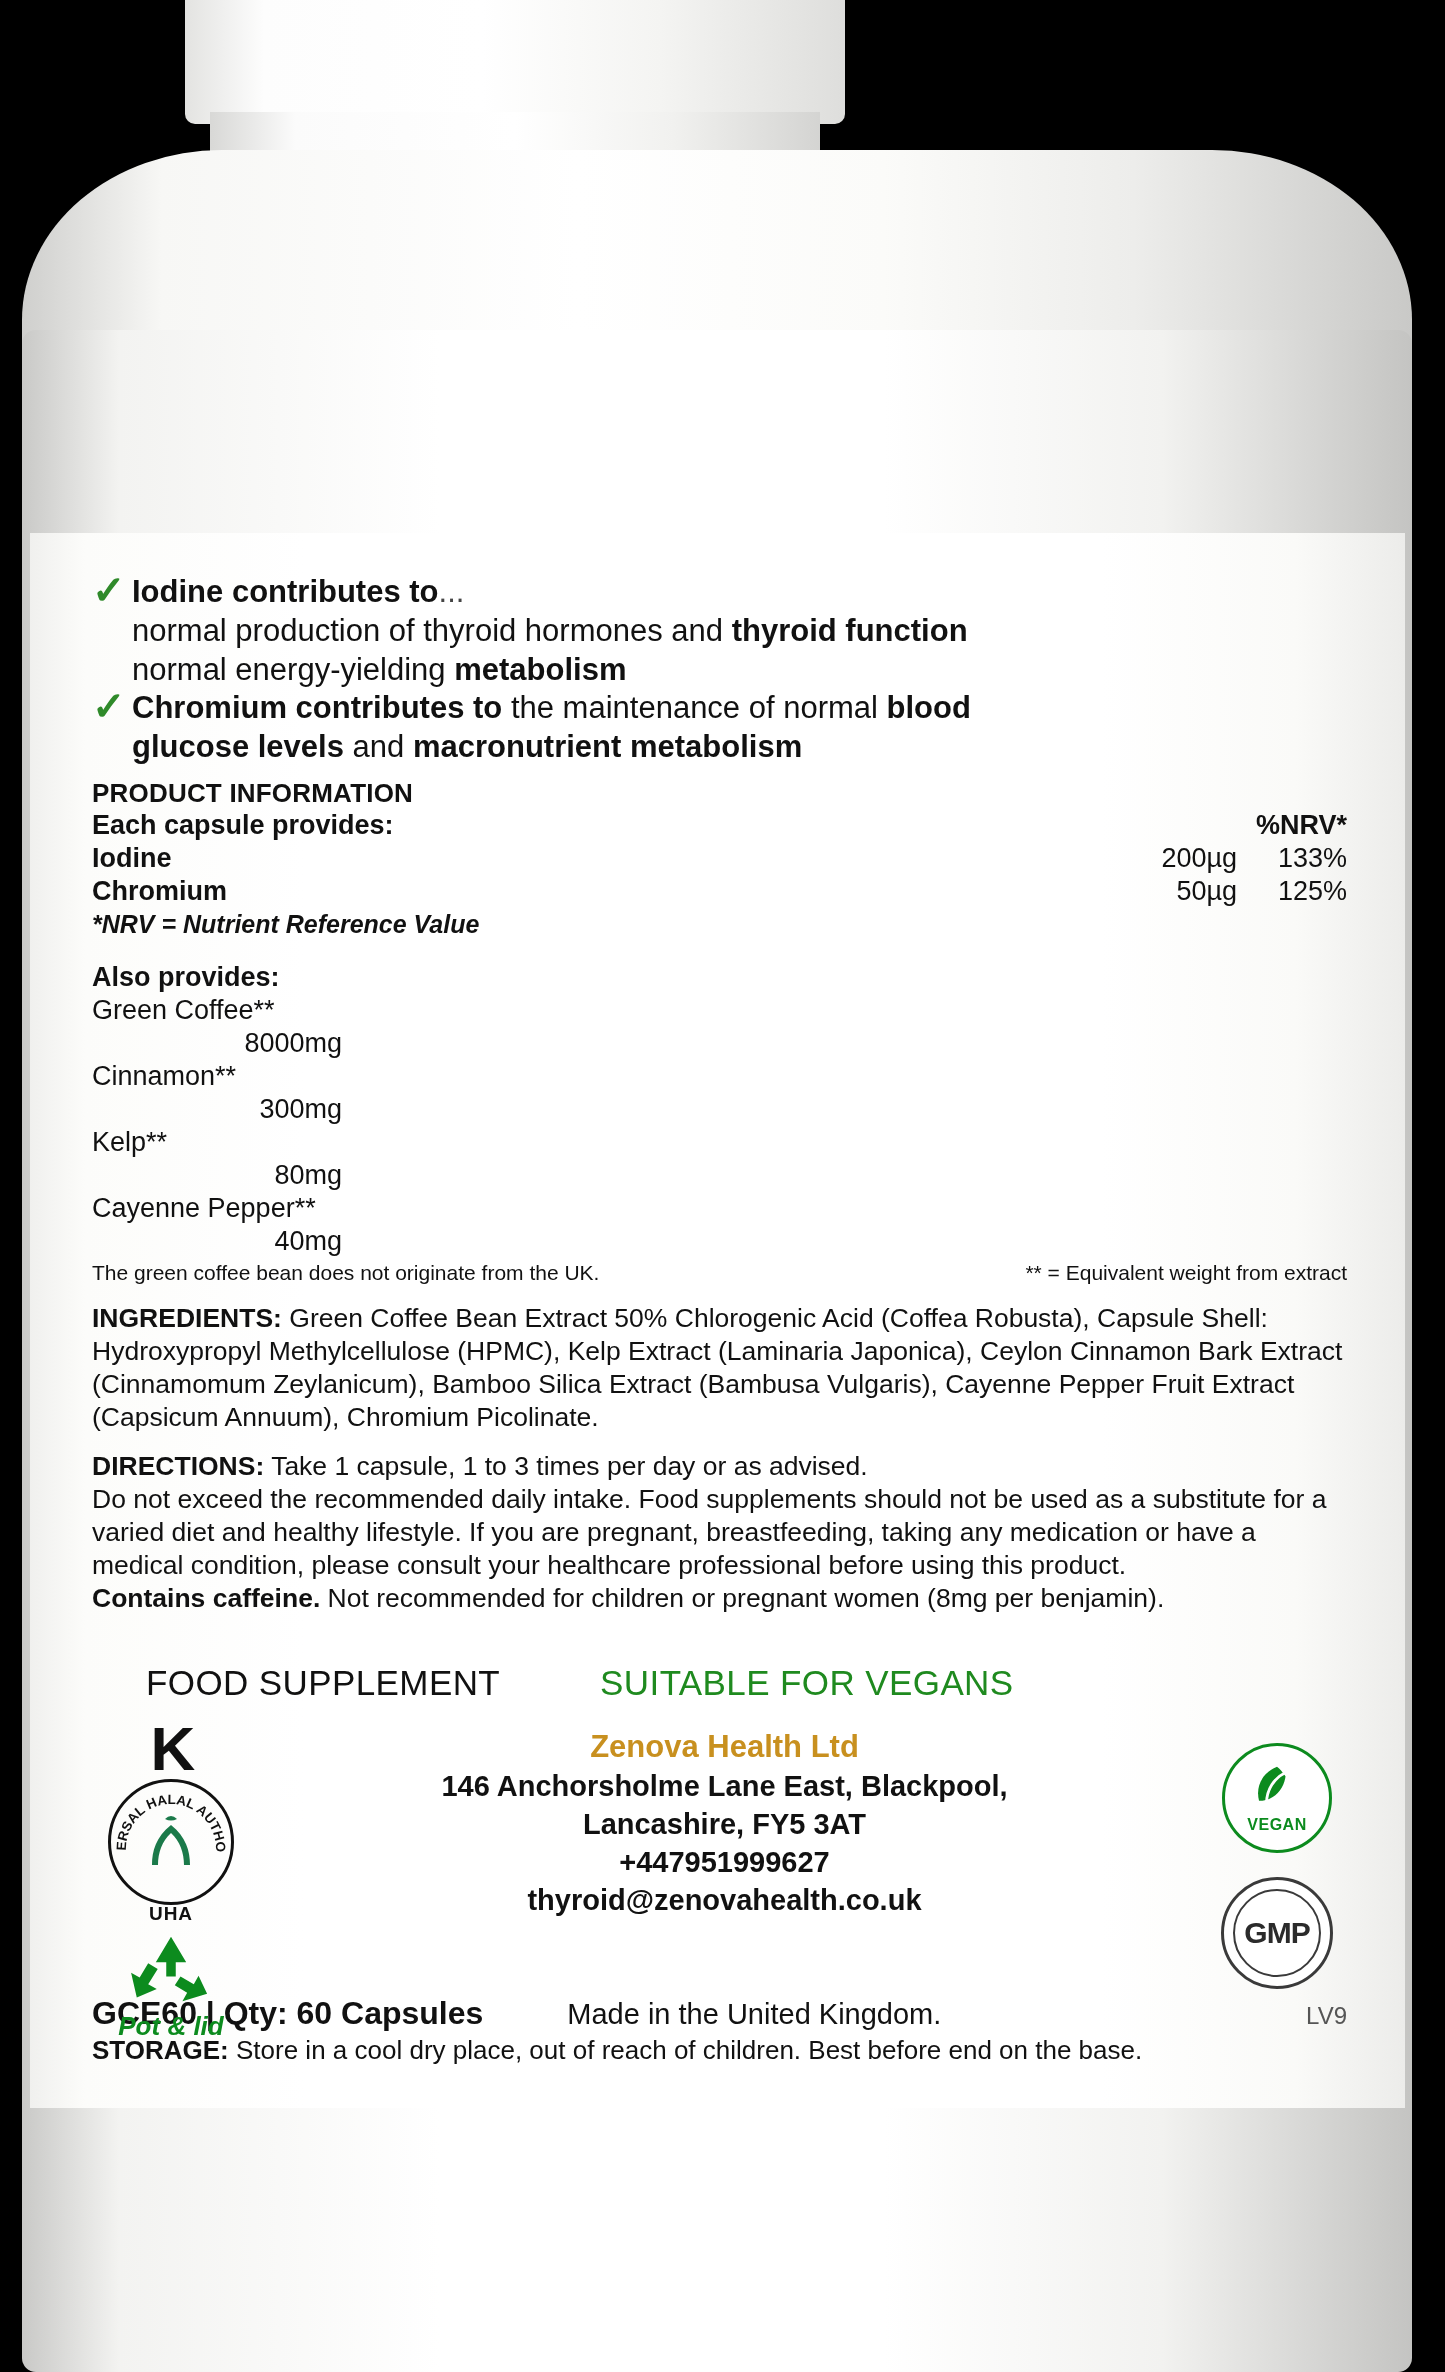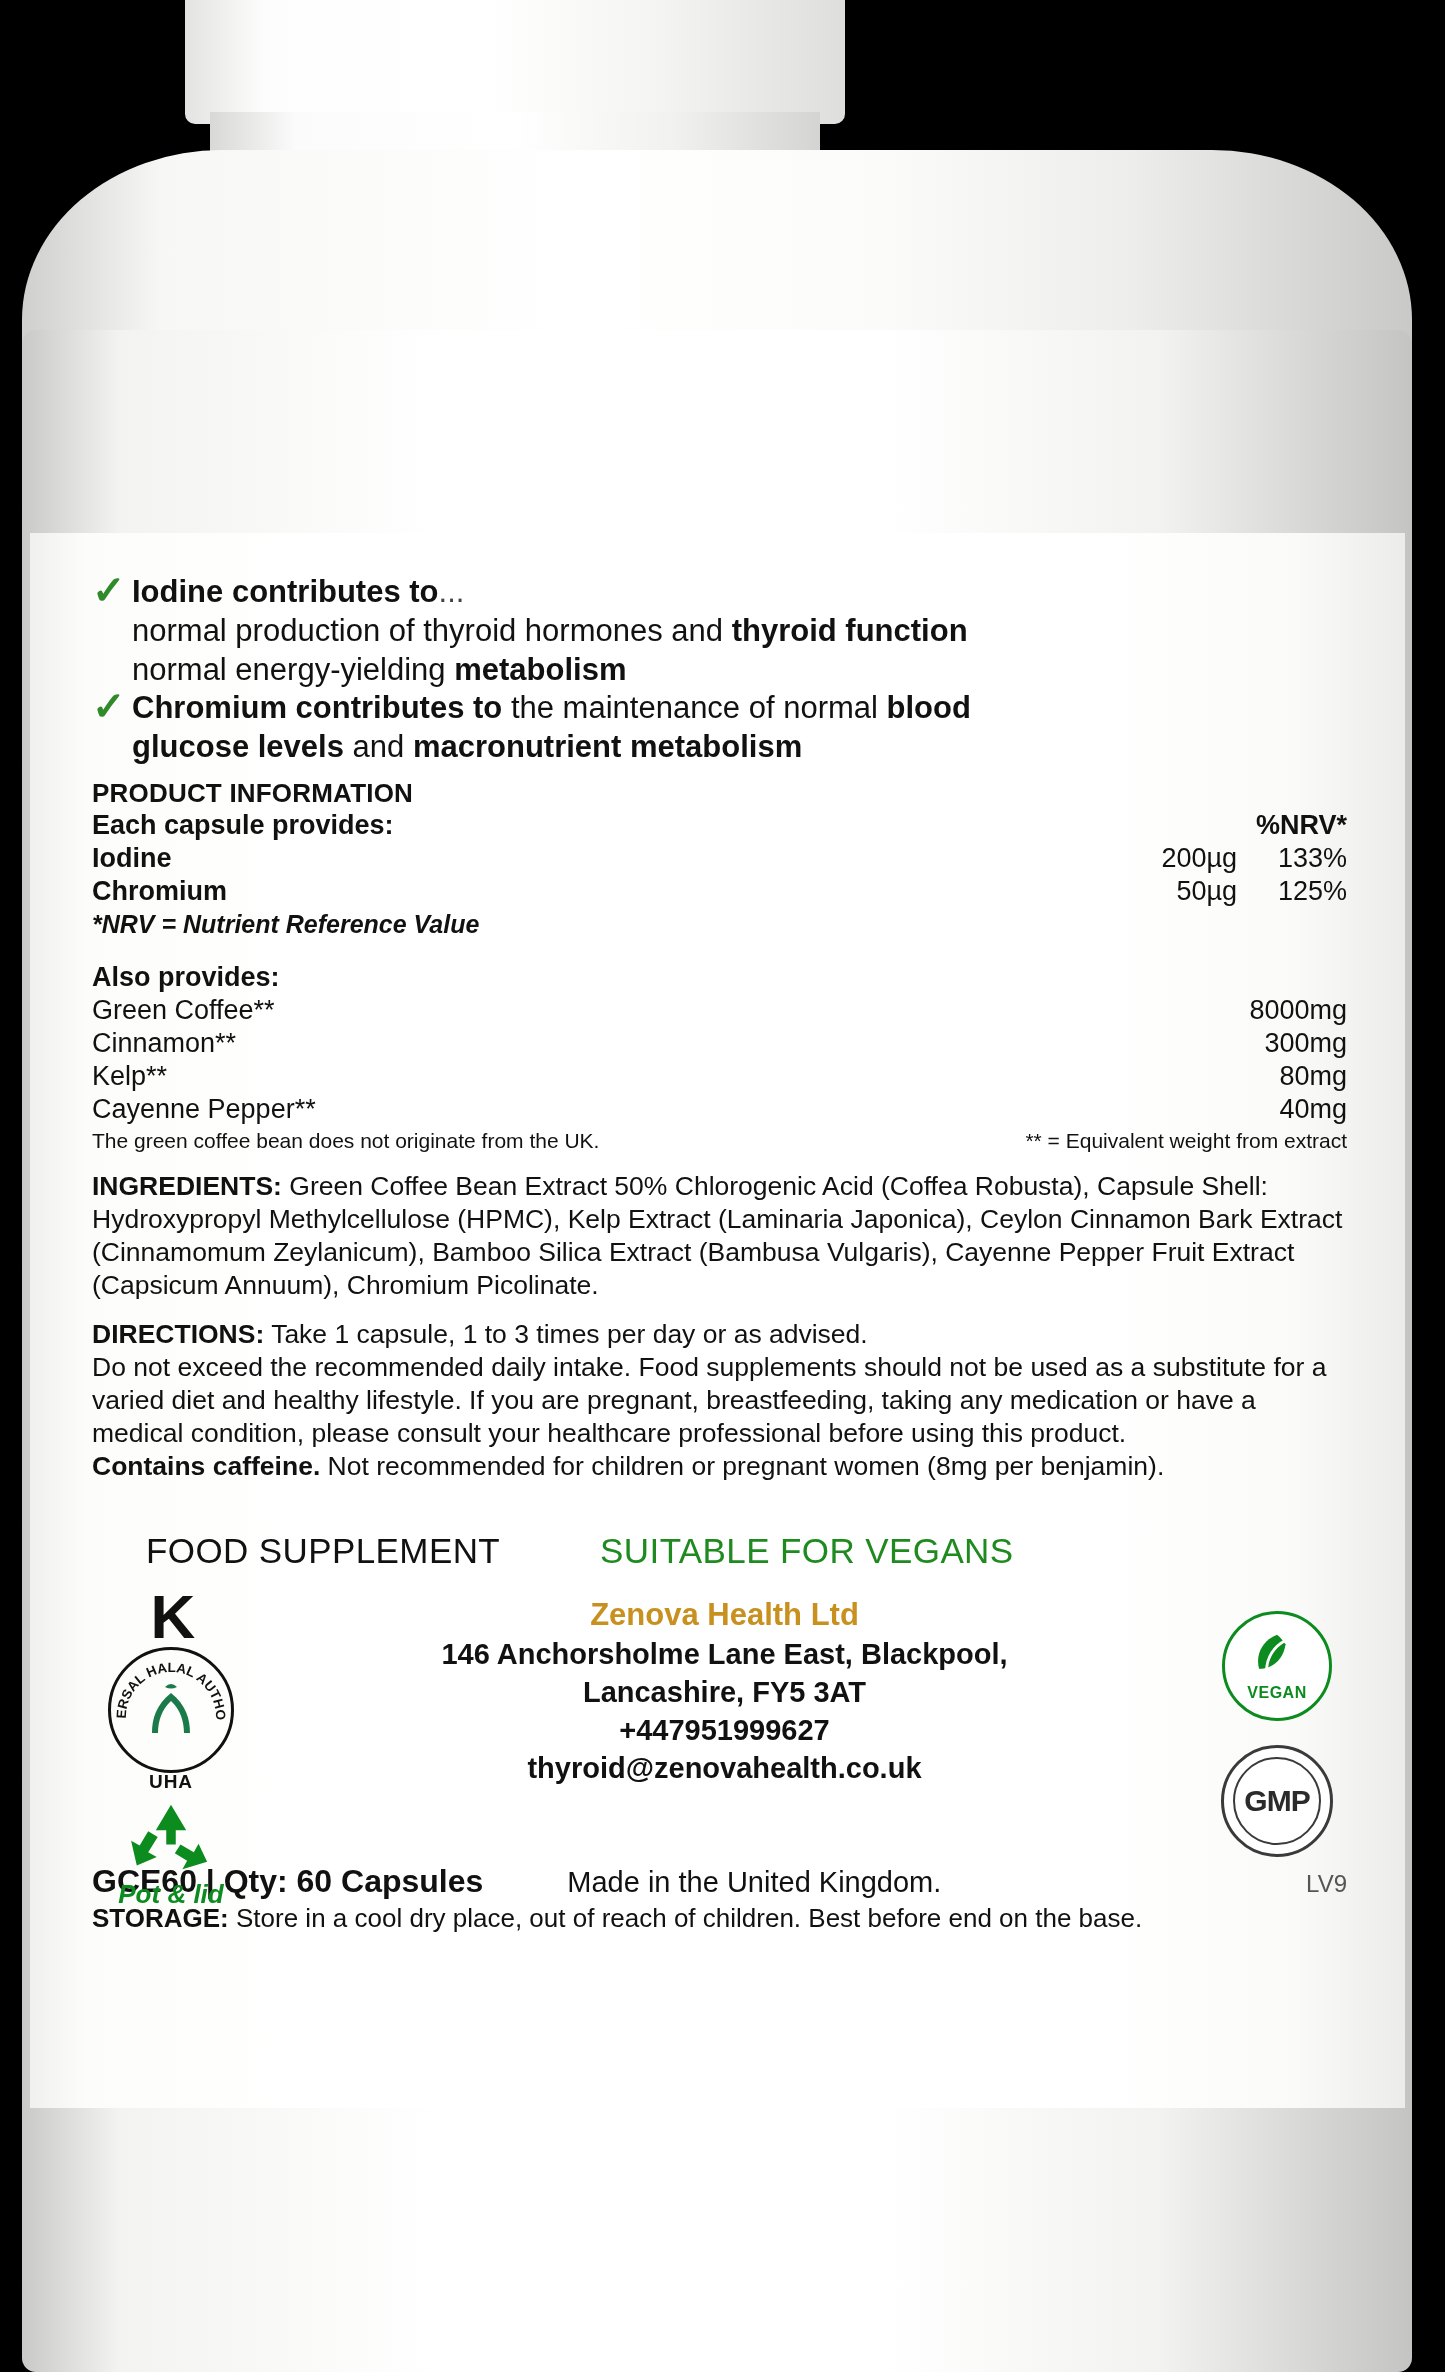--- a/index.html
+++ b/index.html
@@ -69,21 +69,21 @@
   .row {
     display: flex; align-items: baseline;
     font-size: 27px; line-height: 33px;
   }
   .row .nm { flex: 1 1 auto; font-weight: bold; }
   .row .amt { width: 150px; text-align: right; }
   .row .nrv { width: 110px; text-align: right; }
   .row.hdr .nrv { font-weight: 700; }
   .note-it { font-size: 25px; font-style: italic; font-weight: 700; line-height: 32px; }
   .bold-lbl { font-size: 27px; font-weight: 700; line-height: 34px; margin-top: 20px; }
-  .row2 { display: flex; align-items: baseline; font-size: 27px; line-height: 33px; }
+  .row2 { display: flex; align-items: baseline; font-size: 27px; line-height: 33px; flex-direction: column; }
   .row2 .nm { flex: 1 1 auto; }
   .row2 .amt { width: 250px; text-align: right; }
   .fineline { display: flex; font-size: 21px; line-height: 27px; margin-top: 1px; }
   .fineline .l { flex: 0 0 600px; }
   .fineline .r { flex: 1 1 auto; text-align: right; }
 
   
   .para {
     font-size: 26.5px; line-height: 33px; margin-top: 16px; text-align: left;
   }

